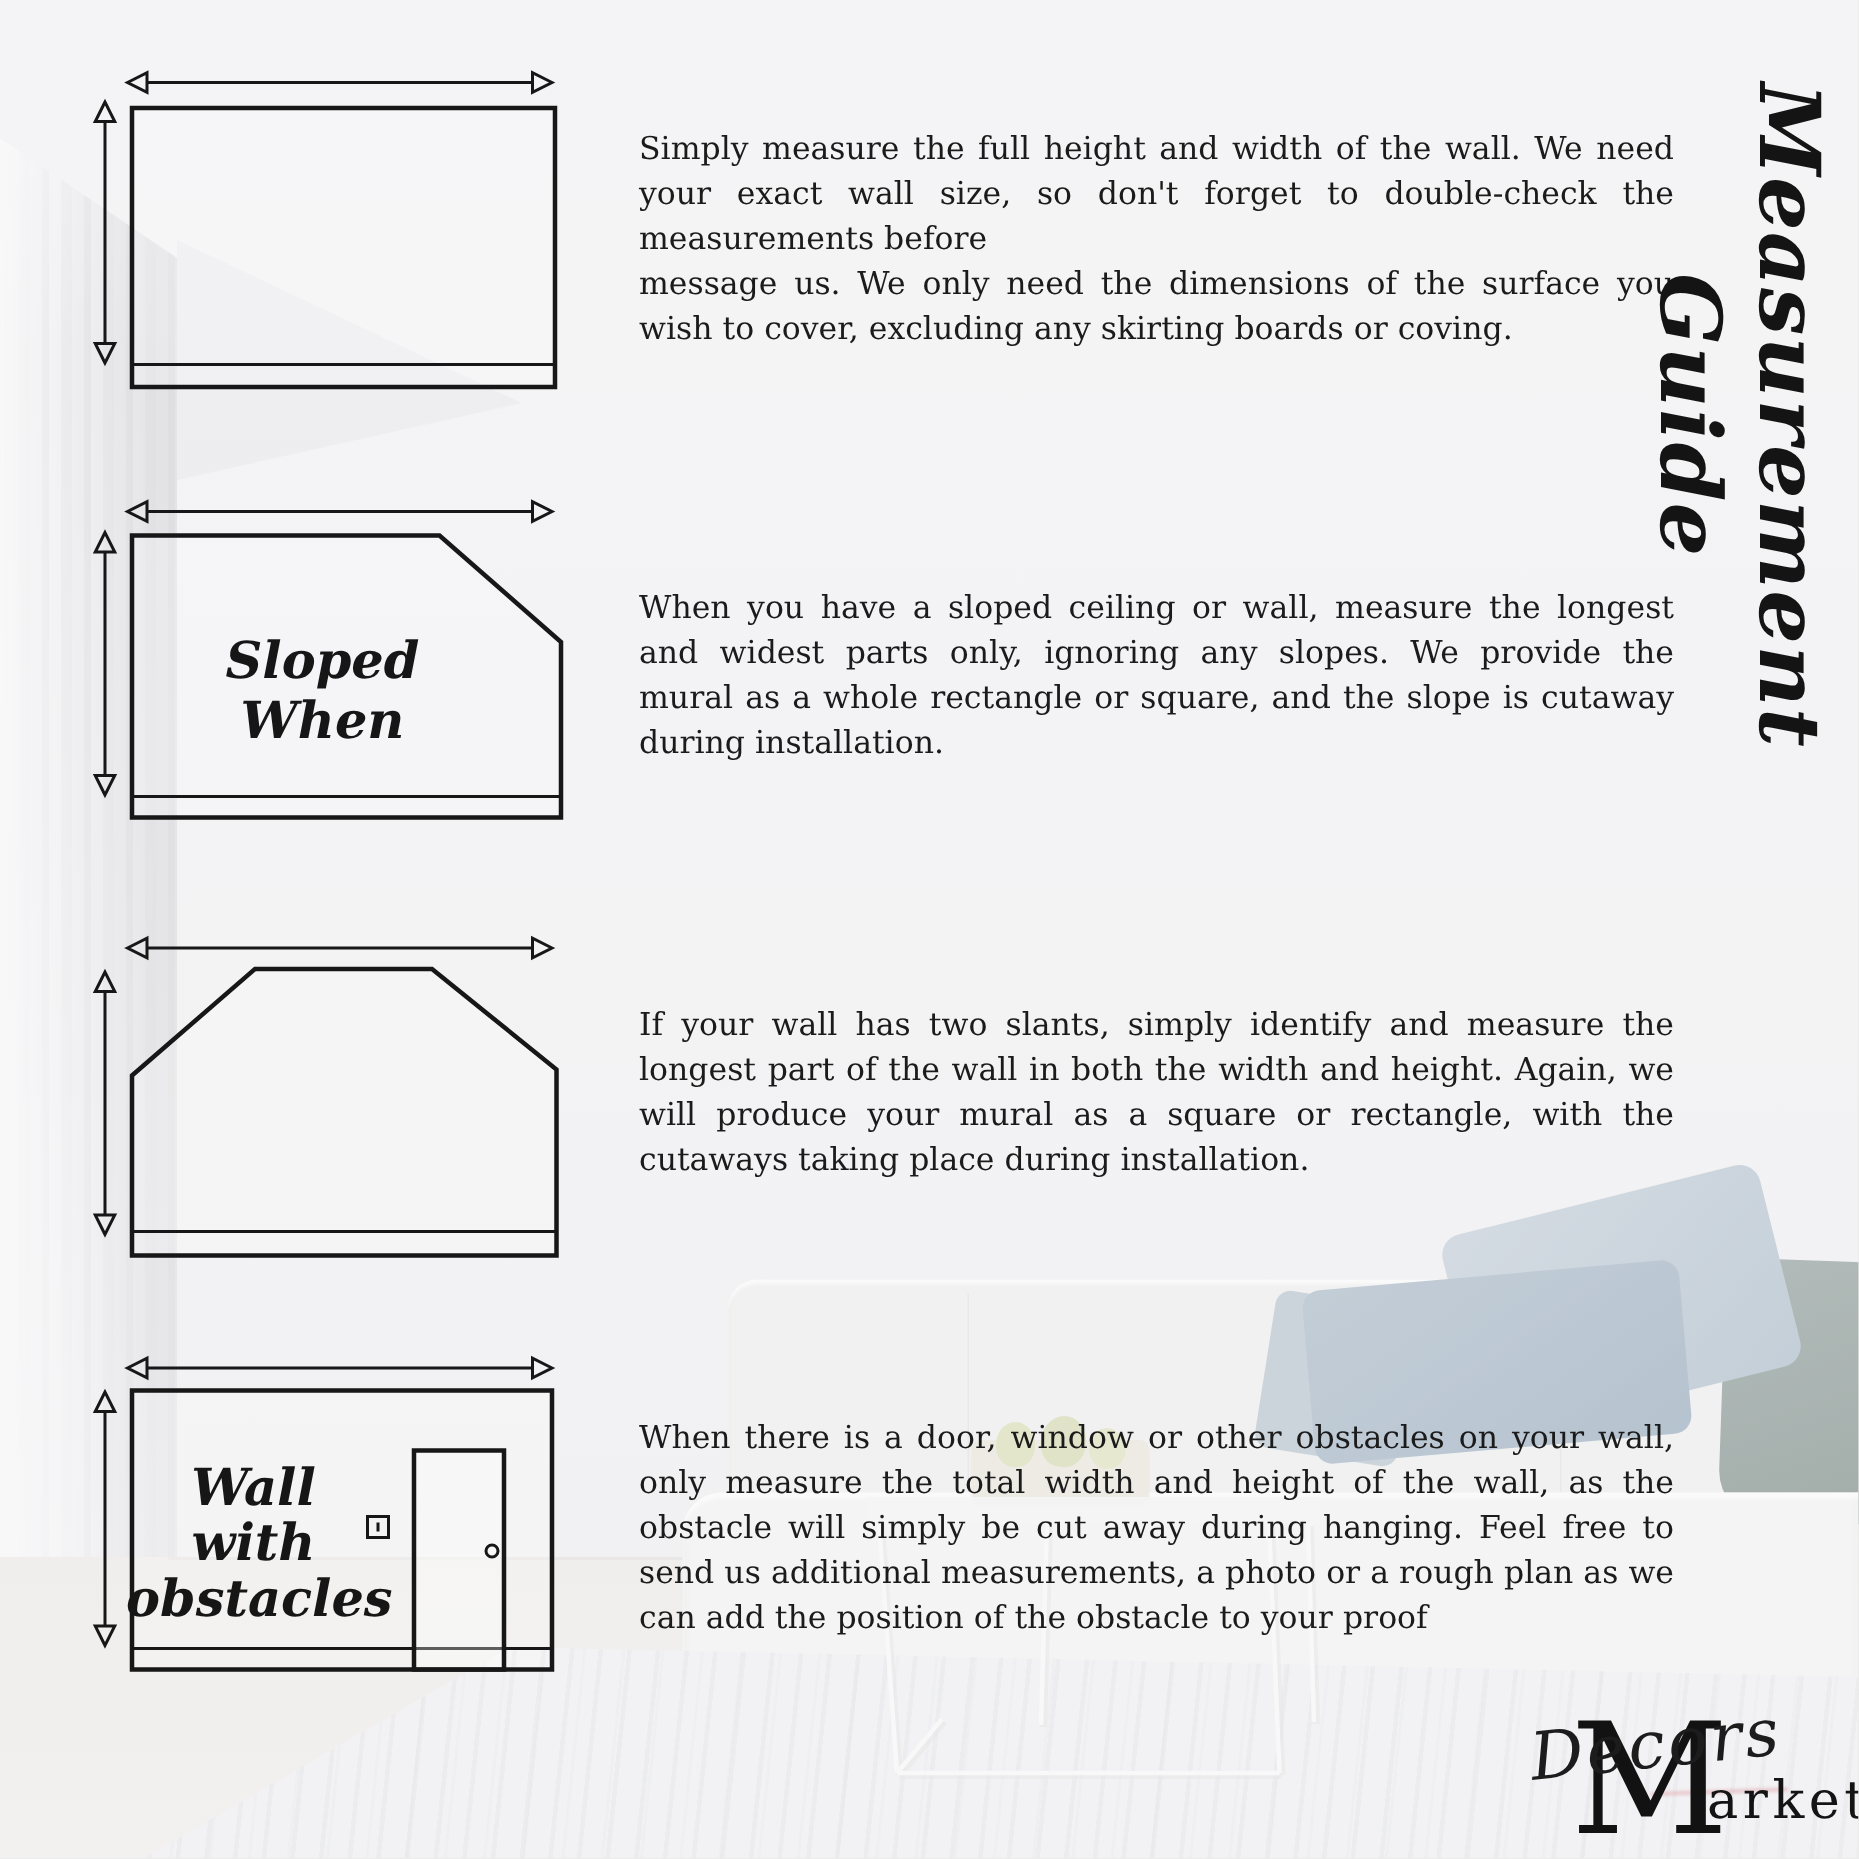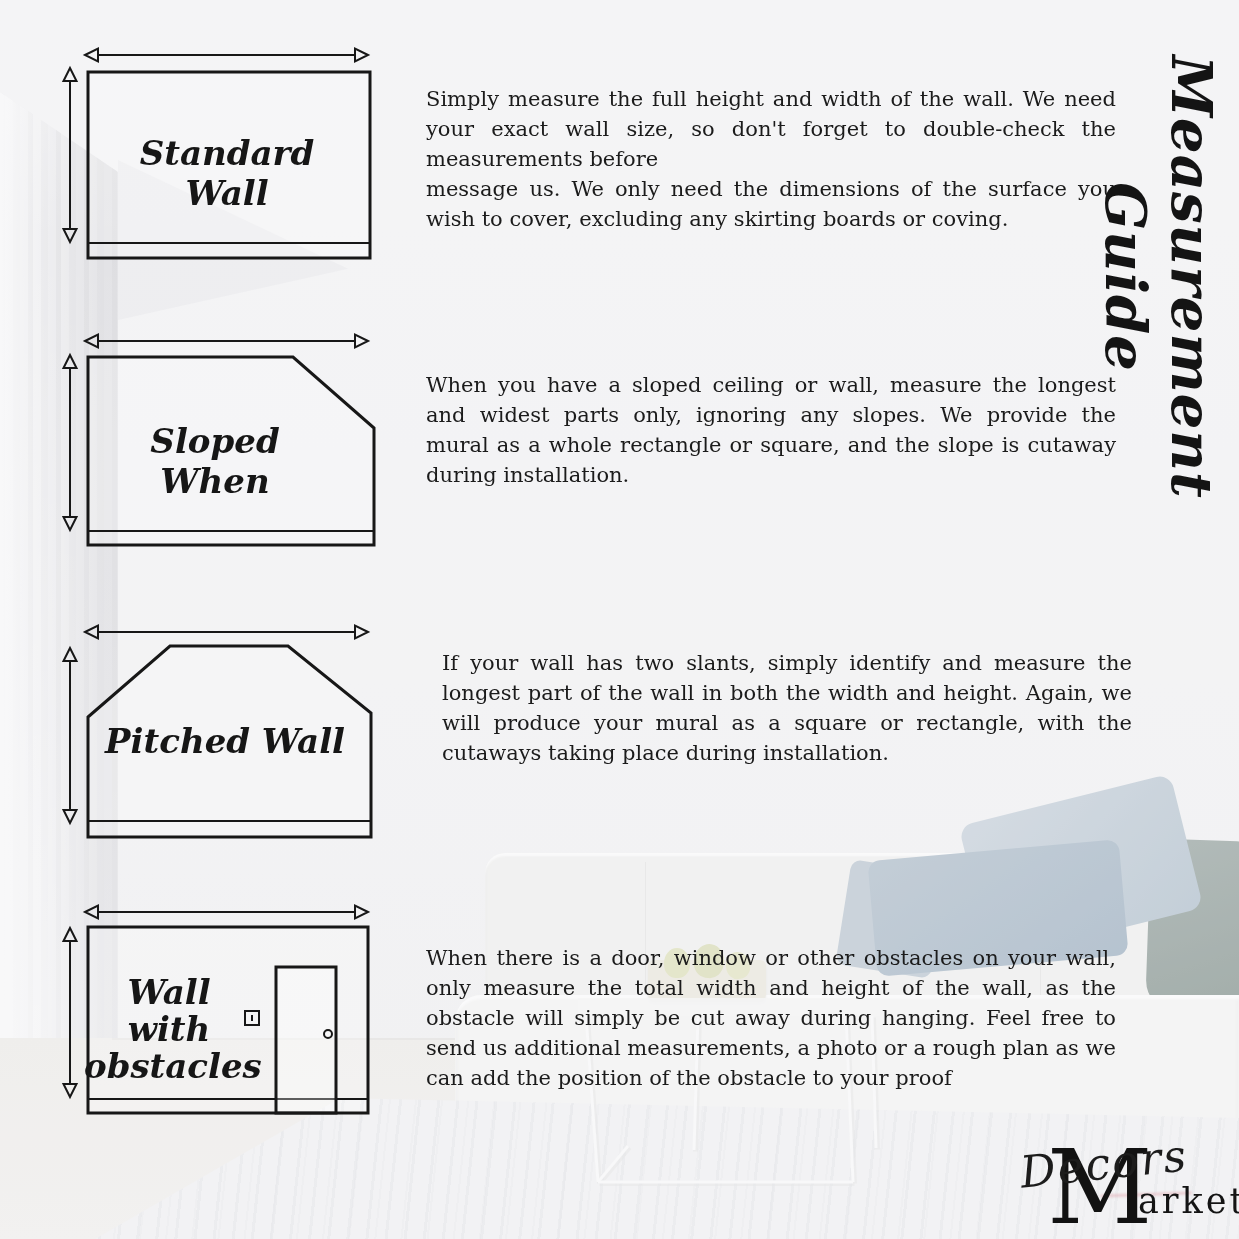--- a/index.html
+++ b/index.html
@@ -53,22 +53,22 @@
   .diagram-layer{position:absolute;left:0;top:0;}
   .wall-label{position:absolute;text-align:center;font-style:italic;font-weight:700;
     font-family:"DejaVu Serif", serif;color:#161616;white-space:pre-line;}
   .label-standard{left:96px;top:133px;width:262px;font-size:34px;}
   .label-sloped{left:94px;top:421px;width:242px;font-size:34px;}
   .label-pitched{left:104px;top:721px;width:242px;font-size:34px;}
   .label-obstacles{left:84px;top:974px;width:170px;font-size:34px;line-height:37px;font-style:italic;}
   .desc{position:absolute;left:426px;width:690px;margin:0;font-size:21px;line-height:30px;
     text-align:justify;white-space:pre-line;color:#1b1b1b;}
   .desc-1{top:84px;}
-  .desc-2{top:370px;}
-  .desc-3{top:648px;margin-left:16px;}
+  .desc-2{top:390px;}
+  .desc-3{top:668px;}
   .desc-4{top:943px;}
   .vtitle{position:absolute;left:915px;top:237px;width:540px;height:80px;
     transform:rotate(90deg);transform-origin:center center;
     text-align:center;font-style:italic;font-weight:700;font-size:56px;
     font-family:"DejaVu Serif", serif;color:#141414;letter-spacing:1px;}
   
   .logo{position:absolute;left:1020px;top:1128px;width:219px;height:111px;}
   .logo-m{position:absolute;left:27px;top:8px;font-size:103px;line-height:1;color:#121212;
     font-family:"DejaVu Serif", serif;}
   .logo-script{position:absolute;left:0px;top:14px;font-size:44px;line-height:1;font-style:italic;
@@ -184,23 +184,21 @@
       </g>
       <rect x="88" y="927" width="280" height="186" stroke-width="3" fill="rgba(255,255,255,0.22)"></rect>
       <line x1="88" y1="1099" x2="368" y2="1099" stroke-width="2"></line>
       <rect x="276" y="967" width="60" height="146" stroke-width="3" fill="rgba(255,255,255,0.3)"></rect>
       <circle cx="328" cy="1034" r="4" stroke-width="2"></circle>
       <rect x="245" y="1011" width="14" height="14" stroke-width="2"></rect>
       <line x1="252" y1="1015" x2="252" y2="1021" stroke-width="2"></line>
     </g>
   </svg>
 
-  <div class="wall-label label-standard">Standard Wall</div>
   <div class="wall-label label-sloped">Sloped When</div>
-  <div class="wall-label label-pitched">Pitched Wall</div>
   <div class="wall-label label-obstacles">Wall with
 obstacles</div>
 
   <p class="desc desc-1">Simply measure the full height and width of the wall. We need your exact wall size, so don't forget to double-check the measurements before
 message us. We only need the dimensions of the surface you wish to cover, excluding any skirting boards or coving.</p>
   <p class="desc desc-2">When you have a sloped ceiling or wall, measure the longest and widest parts only, ignoring any slopes. We provide the mural as a whole rectangle or square, and the slope is cutaway during installation.</p>
   <p class="desc desc-3">If your wall has two slants, simply identify and measure the longest part of the wall in both the width and height. Again, we will produce your mural as a square or rectangle, with the cutaways taking place during installation.</p>
   <p class="desc desc-4">When there is a door, window or other obstacles on your wall, only measure the total width and height of the wall, as the obstacle will simply be cut away during hanging. Feel free to send us additional measurements, a photo or a rough plan as we can add the position of the obstacle to your proof</p>
 
   <div class="vtitle">Measurement Guide</div>

